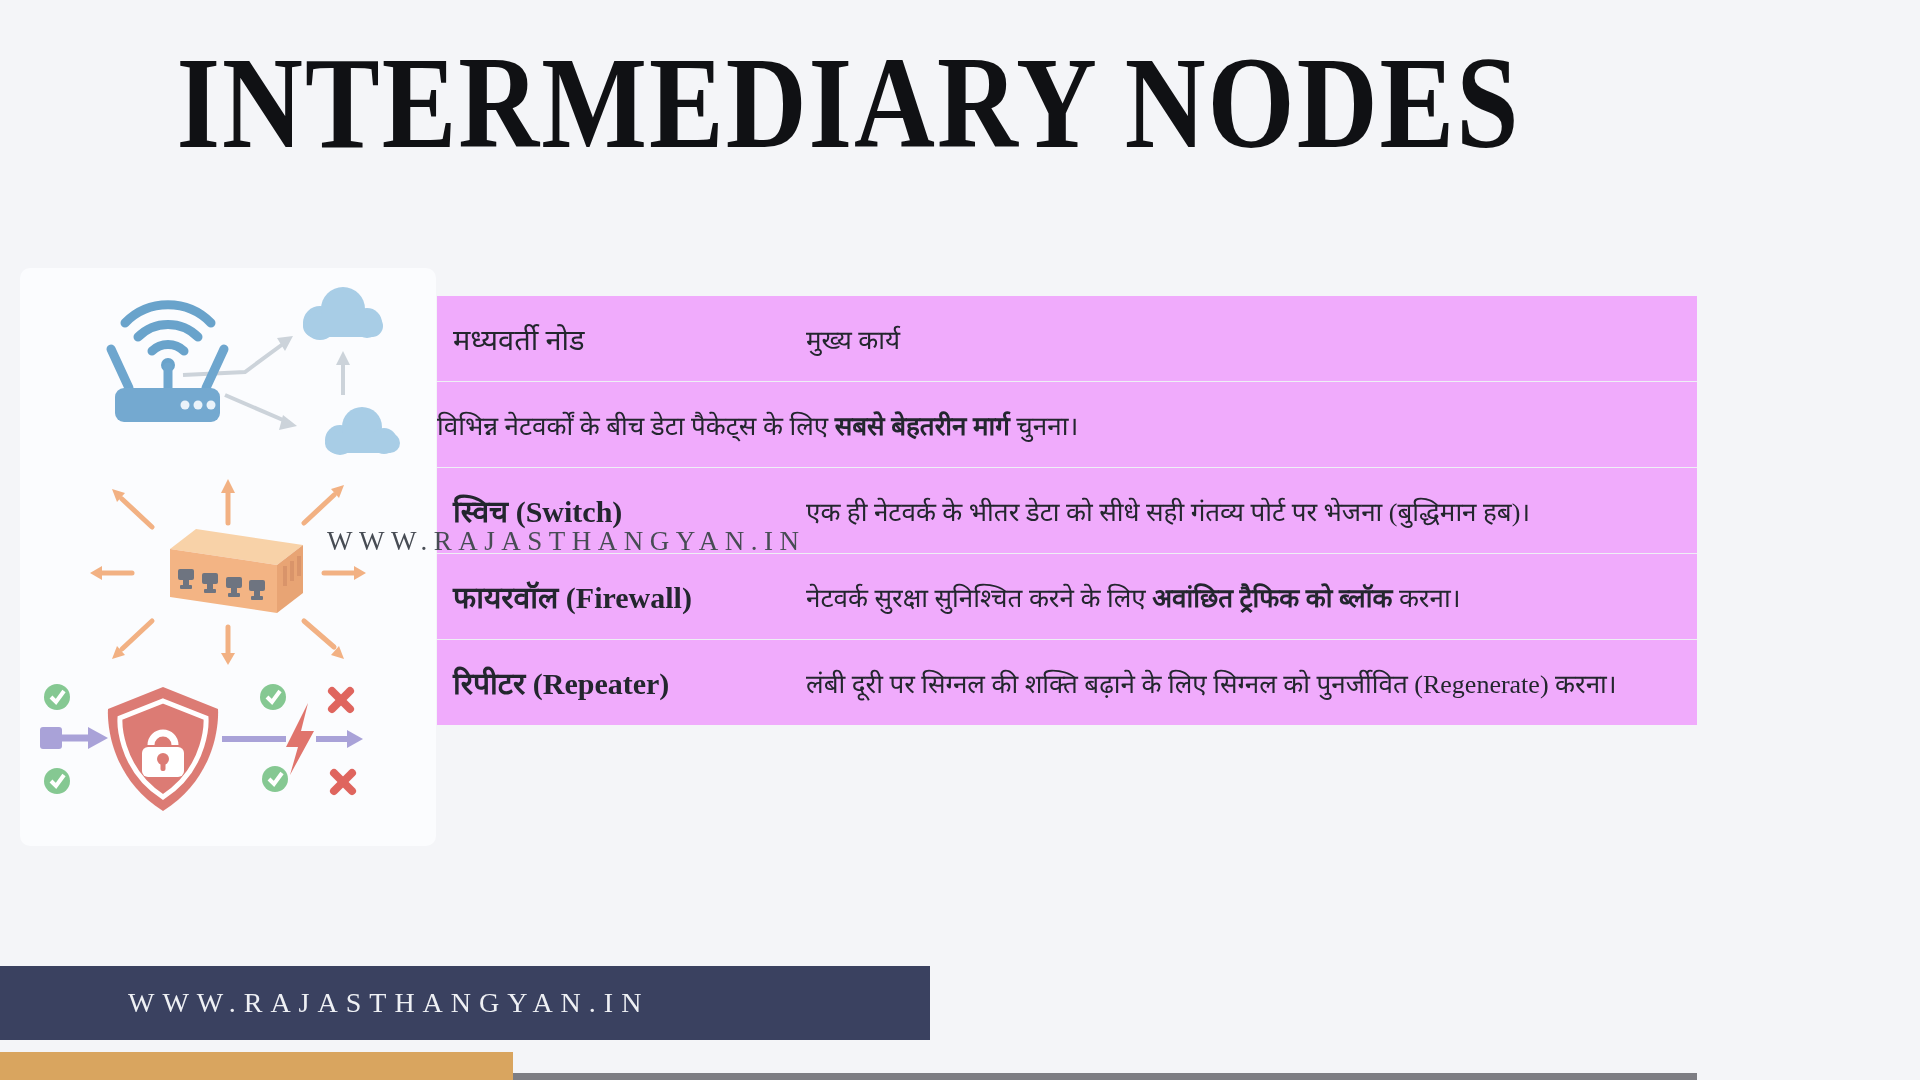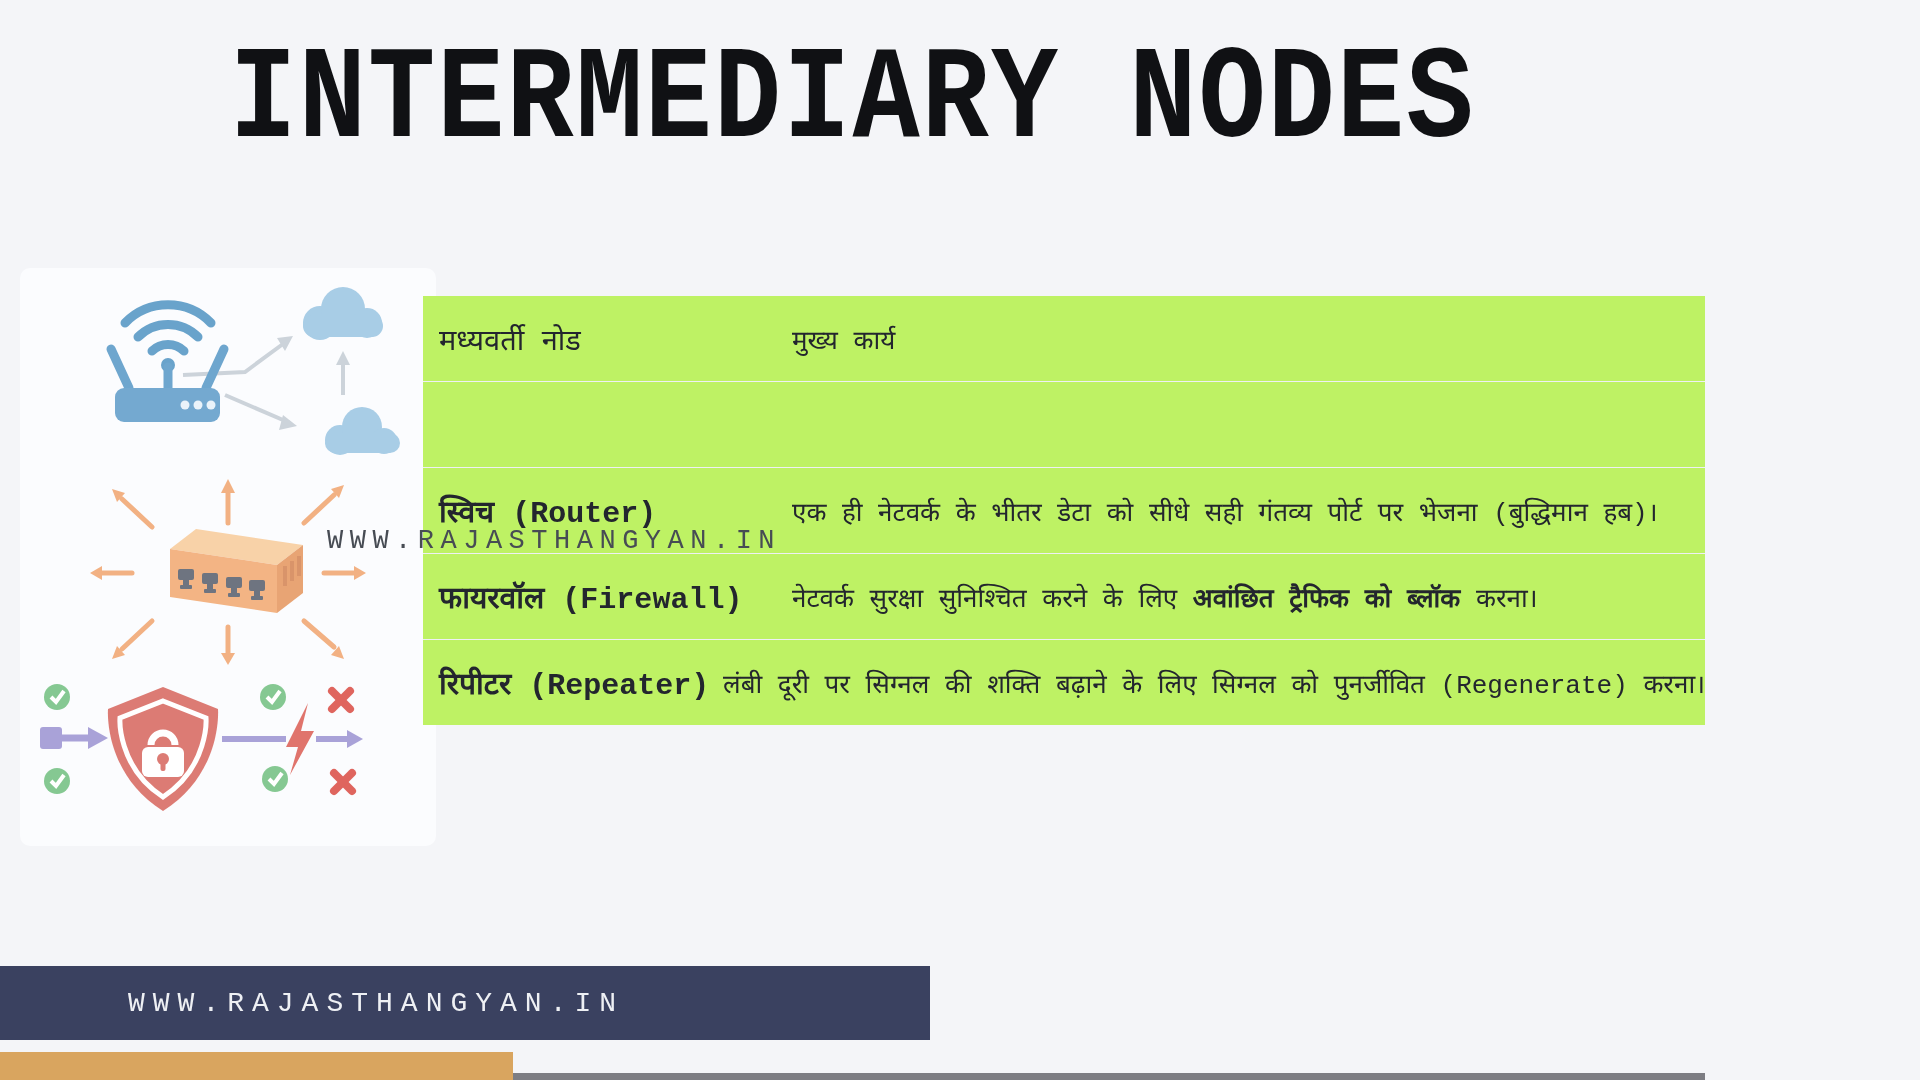--- a/index.html
+++ b/index.html
@@ -1,29 +1,29 @@
 <!DOCTYPE html>
 <html><head>
 <meta charset="utf-8">
 <style>
   html,body{margin:0;padding:0;background:#f4f5f8;}
   .stage{position:relative;width:1697px;height:1080px;overflow:hidden;background:#f4f5f8;
-         font-family:Liberation Mono, monospace;color:#23262e;padding-left:8px;}
+         font-family:Liberation Serif, serif;color:#23262e;}
   
   .title{position:absolute;top:36px;left:0;right:0;margin:0;text-align:center;
          font-size:112px;font-weight:700;letter-spacing:2px;color:#101114;
          line-height:1;transform:scaleY(1.18);transform-origin:top center;white-space:nowrap;}
   
   .panel{position:absolute;left:20px;top:268px;width:416px;height:578px;background:#fbfcfe;border-radius:10px;}
   .icon-abs{position:absolute;}
   
   .watermark{position:absolute;left:327px;top:526px;font-size:27px;letter-spacing:6.5px;
              color:#474c54;font-weight:500;z-index:6;white-space:nowrap;}
   
-  .ntable{position:absolute;left:423px;top:296px;right:0;background:#bef264;z-index:2;}
+  .ntable{position:absolute;left:437px;top:296px;right:0;background:#f0abfc;z-index:2;}
   .nrow{display:flex;align-items:center;height:85px;border-bottom:1px solid #eef0f5;}
   .nrow:last-child{border-bottom:none;}
   .cell-device{width:353px;padding-left:16px;font-size:30px;font-weight:700;white-space:nowrap;}
   .cell-func{flex:1;font-size:26px;font-weight:400;white-space:nowrap;}
   .cell-func b{font-weight:700;}
   .hrow .cell-device{font-weight:500;font-size:29px;}
   .hrow .cell-func{font-weight:500;}
   
   .footer-bar{position:absolute;left:0;top:966px;width:930px;height:74px;background:#3a4160;
               display:flex;align-items:center;z-index:3;}
@@ -181,24 +181,25 @@
 
   <div class="watermark">WWW.RAJASTHANGYAN.IN</div>
 
   <div class="ntable">
     <div class="nrow hrow">
       <div class="cell-device">मध्यवर्ती नोड</div>
       <div class="cell-func">मुख्य कार्य</div>
     </div>
 
     <div class="nrow">
-    </div>
-
-    <div class="nrow">
-      <div class="cell-device">स्विच (Router)</div>
+      <div class="cell-func"><span>विभिन्न नेटवर्कों के बीच डेटा पैकेट्स के लिए </span><b>सबसे बेहतरीन मार्ग</b><span> चुनना।</span></div>
+    </div>
+
+    <div class="nrow">
+      <div class="cell-device">स्विच (Switch)</div>
       <div class="cell-func"><span>एक ही नेटवर्क के भीतर डेटा को सीधे सही गंतव्य पोर्ट पर भेजना (बुद्धिमान हब)।</span><b></b><span></span></div>
     </div>
 
 
     <div class="nrow">
       <div class="cell-device">फायरवॉल (Firewall)</div>
       <div class="cell-func"><span>नेटवर्क सुरक्षा सुनिश्चित करने के लिए </span><b>अवांछित ट्रैफिक को ब्लॉक</b><span> करना।</span></div>
     </div>
 
     <div class="nrow">

